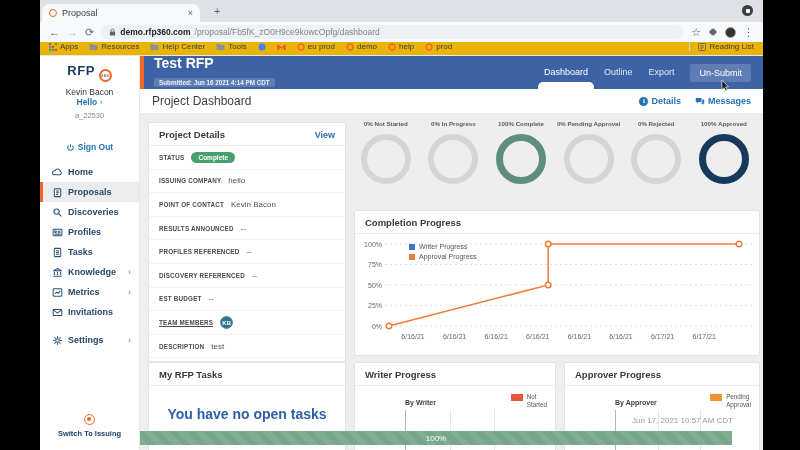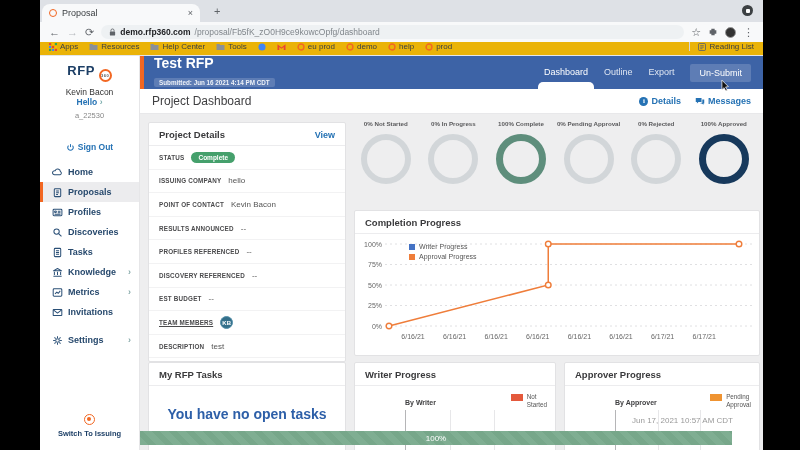--- a/index.html
+++ b/index.html
@@ -293,35 +293,35 @@
               <svg width="11" height="11" viewBox="0 0 12 12" fill="none" stroke="#2a4f76" stroke-width="1.1" stroke-linejoin="round">
                 <rect x="2.5" y="1.8" width="7" height="8.7" rx="1"></rect>
                 <path d="M4.5 4.3h3M4.5 6.3h3M4.5 8.3h2"></path>
               </svg>
             </span>
             <span>Proposals</span>
           </div>
           <div class="snav-item">
             <span>
               <svg width="11" height="11" viewBox="0 0 12 12" fill="none" stroke="#2a4f76" stroke-width="1.1" stroke-linejoin="round">
+                <circle cx="5" cy="5" r="2.9"></circle>
+                <path d="M7.2 7.2L10.3 10.3"></path>
+              </svg>
+            </span>
+            <span>Discoveries</span>
+          </div>
+          <div class="snav-item">
+            <span>
+              <svg width="11" height="11" viewBox="0 0 12 12" fill="none" stroke="#2a4f76" stroke-width="1.1" stroke-linejoin="round">
                 <rect x="1.2" y="2.5" width="9.6" height="7" rx="1"></rect>
                 <circle cx="3.8" cy="5.3" r="1"></circle>
                 <path d="M6.3 4.6h3M6.3 6.4h3M2.8 8h6.5"></path>
               </svg>
             </span>
             <span>Profiles</span>
-          </div>
-          <div class="snav-item">
-            <span>
-              <svg width="11" height="11" viewBox="0 0 12 12" fill="none" stroke="#2a4f76" stroke-width="1.1" stroke-linejoin="round">
-                <circle cx="5" cy="5" r="2.9"></circle>
-                <path d="M7.2 7.2L10.3 10.3"></path>
-              </svg>
-            </span>
-            <span>Discoveries</span>
           </div>
           <div class="snav-item">
             <span>
               <svg width="11" height="11" viewBox="0 0 12 12" fill="none" stroke="#2a4f76" stroke-width="1.1" stroke-linejoin="round">
                 <rect x="2.5" y="1.5" width="7" height="9" rx="1"></rect>
                 <path d="M4.3 4h3.4M4.3 6h3.4M4.3 8h3.4"></path>
               </svg>
             </span>
             <span>Tasks</span>
           </div>

